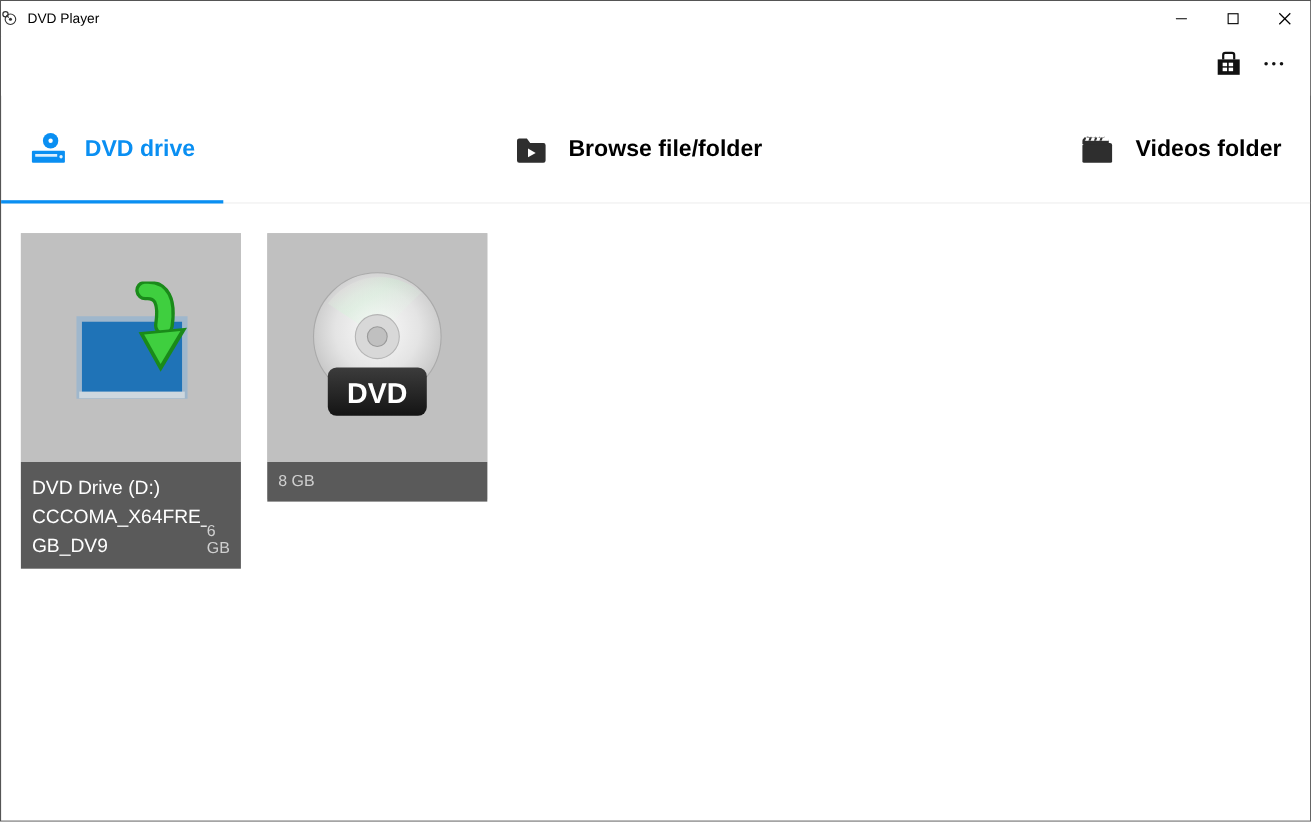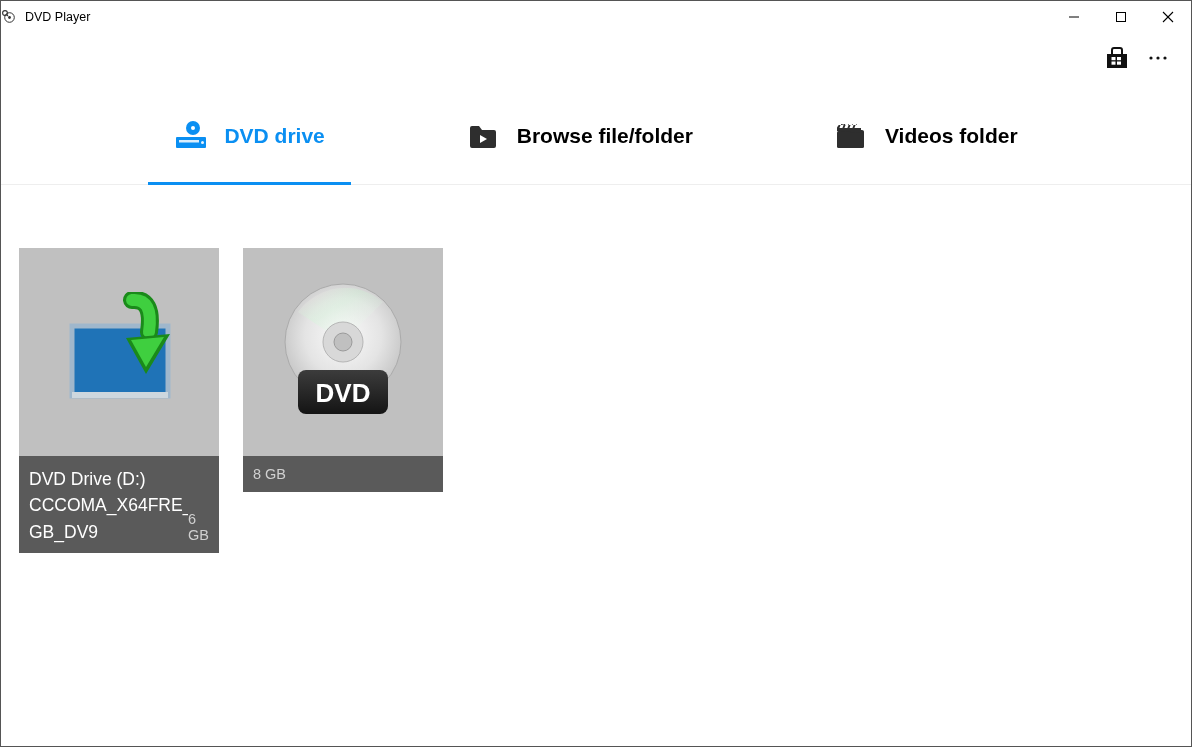--- a/index.html
+++ b/index.html
@@ -57,21 +57,21 @@
     padding-right: 18px;
     gap: 14px;
     background: #fff;
     flex: 0 0 auto;
   }
   
   .tabs {
     height: 98px;
     display: flex;
     align-items: center;
-    justify-content: center;
+    justify-content: space-between;
     gap: 90px;
     border-bottom: 1px solid #eee;
     flex: 0 0 auto;
   }
   .tab {
     display: flex;
     align-items: center;
     gap: 16px;
     font-size: 21px;
     font-weight: 600;
@@ -99,21 +99,20 @@
     gap: 24px;
     align-items: flex-start;
   }
   .tile {
     width: 200px;
     height: 242px;
     background: #c0c0c0;
     display: flex;
     flex-direction: column;
     cursor: pointer;
-    margin-top: 36px;
   }
   .tile-top {
     flex: 0 0 208px;
     background: #c0c0c0;
     display: flex;
     align-items: center;
     justify-content: center;
   }
   .tile-bottom {
     flex: 1 1 auto;

